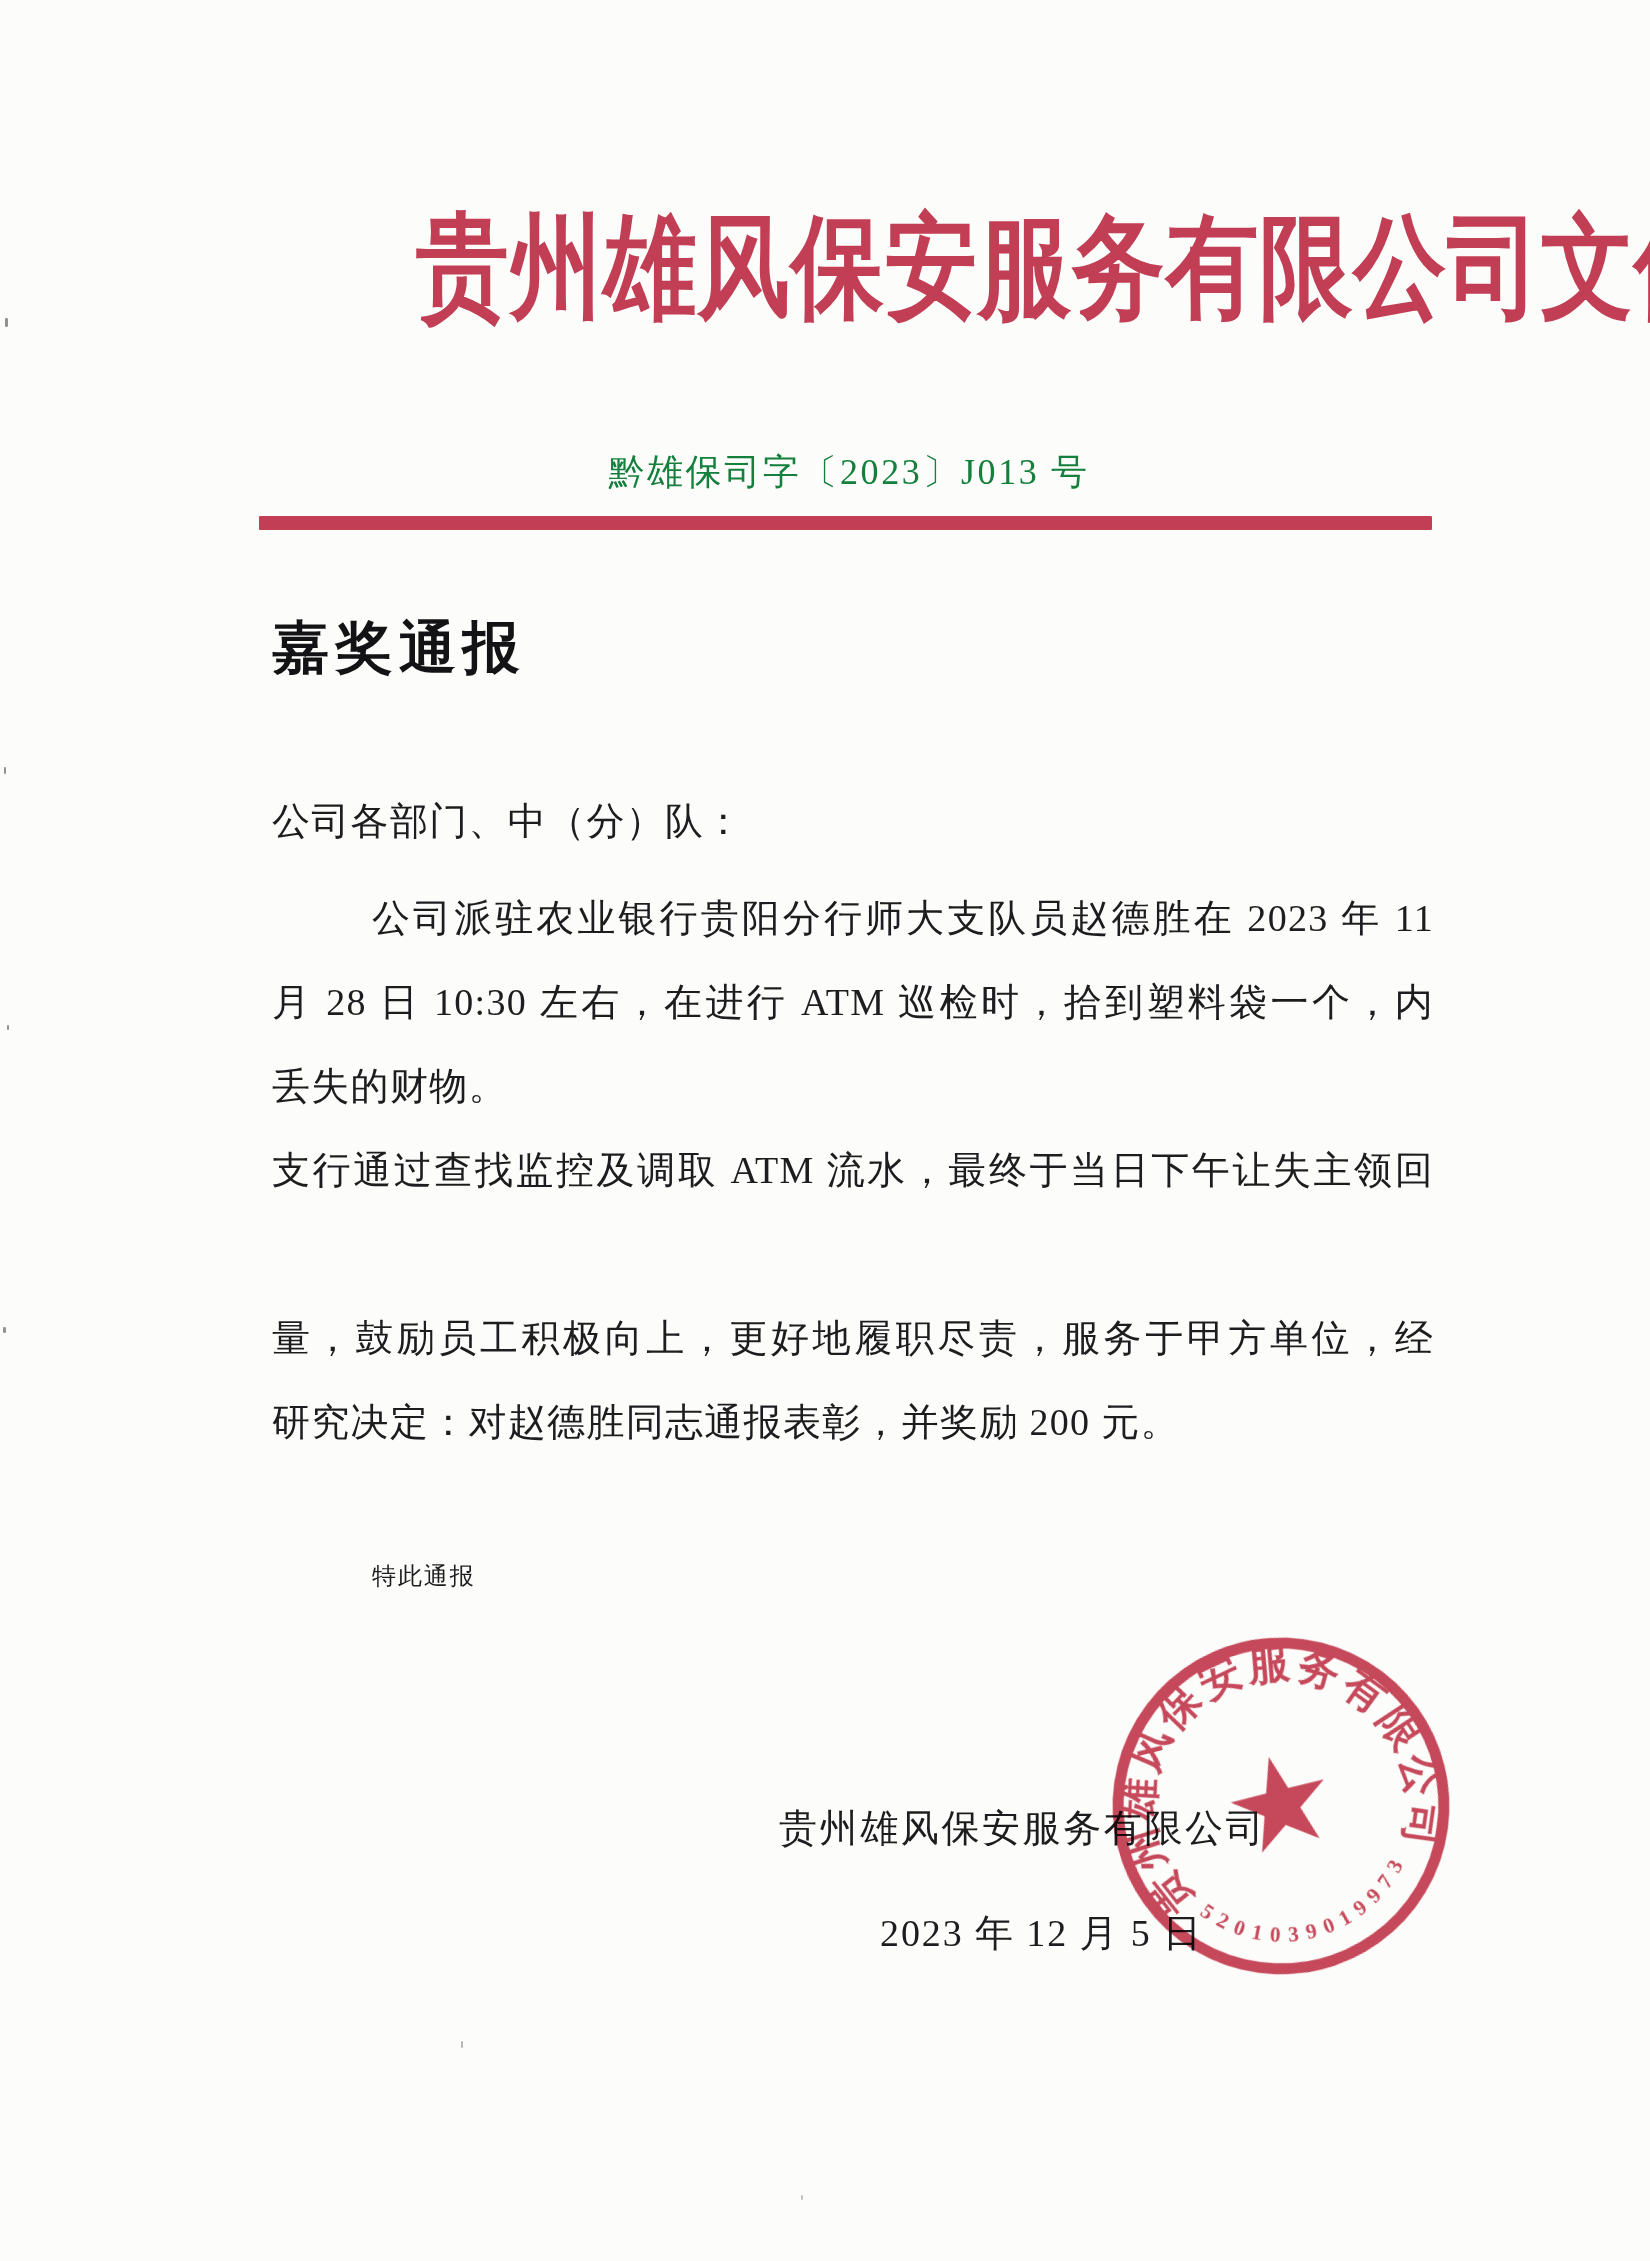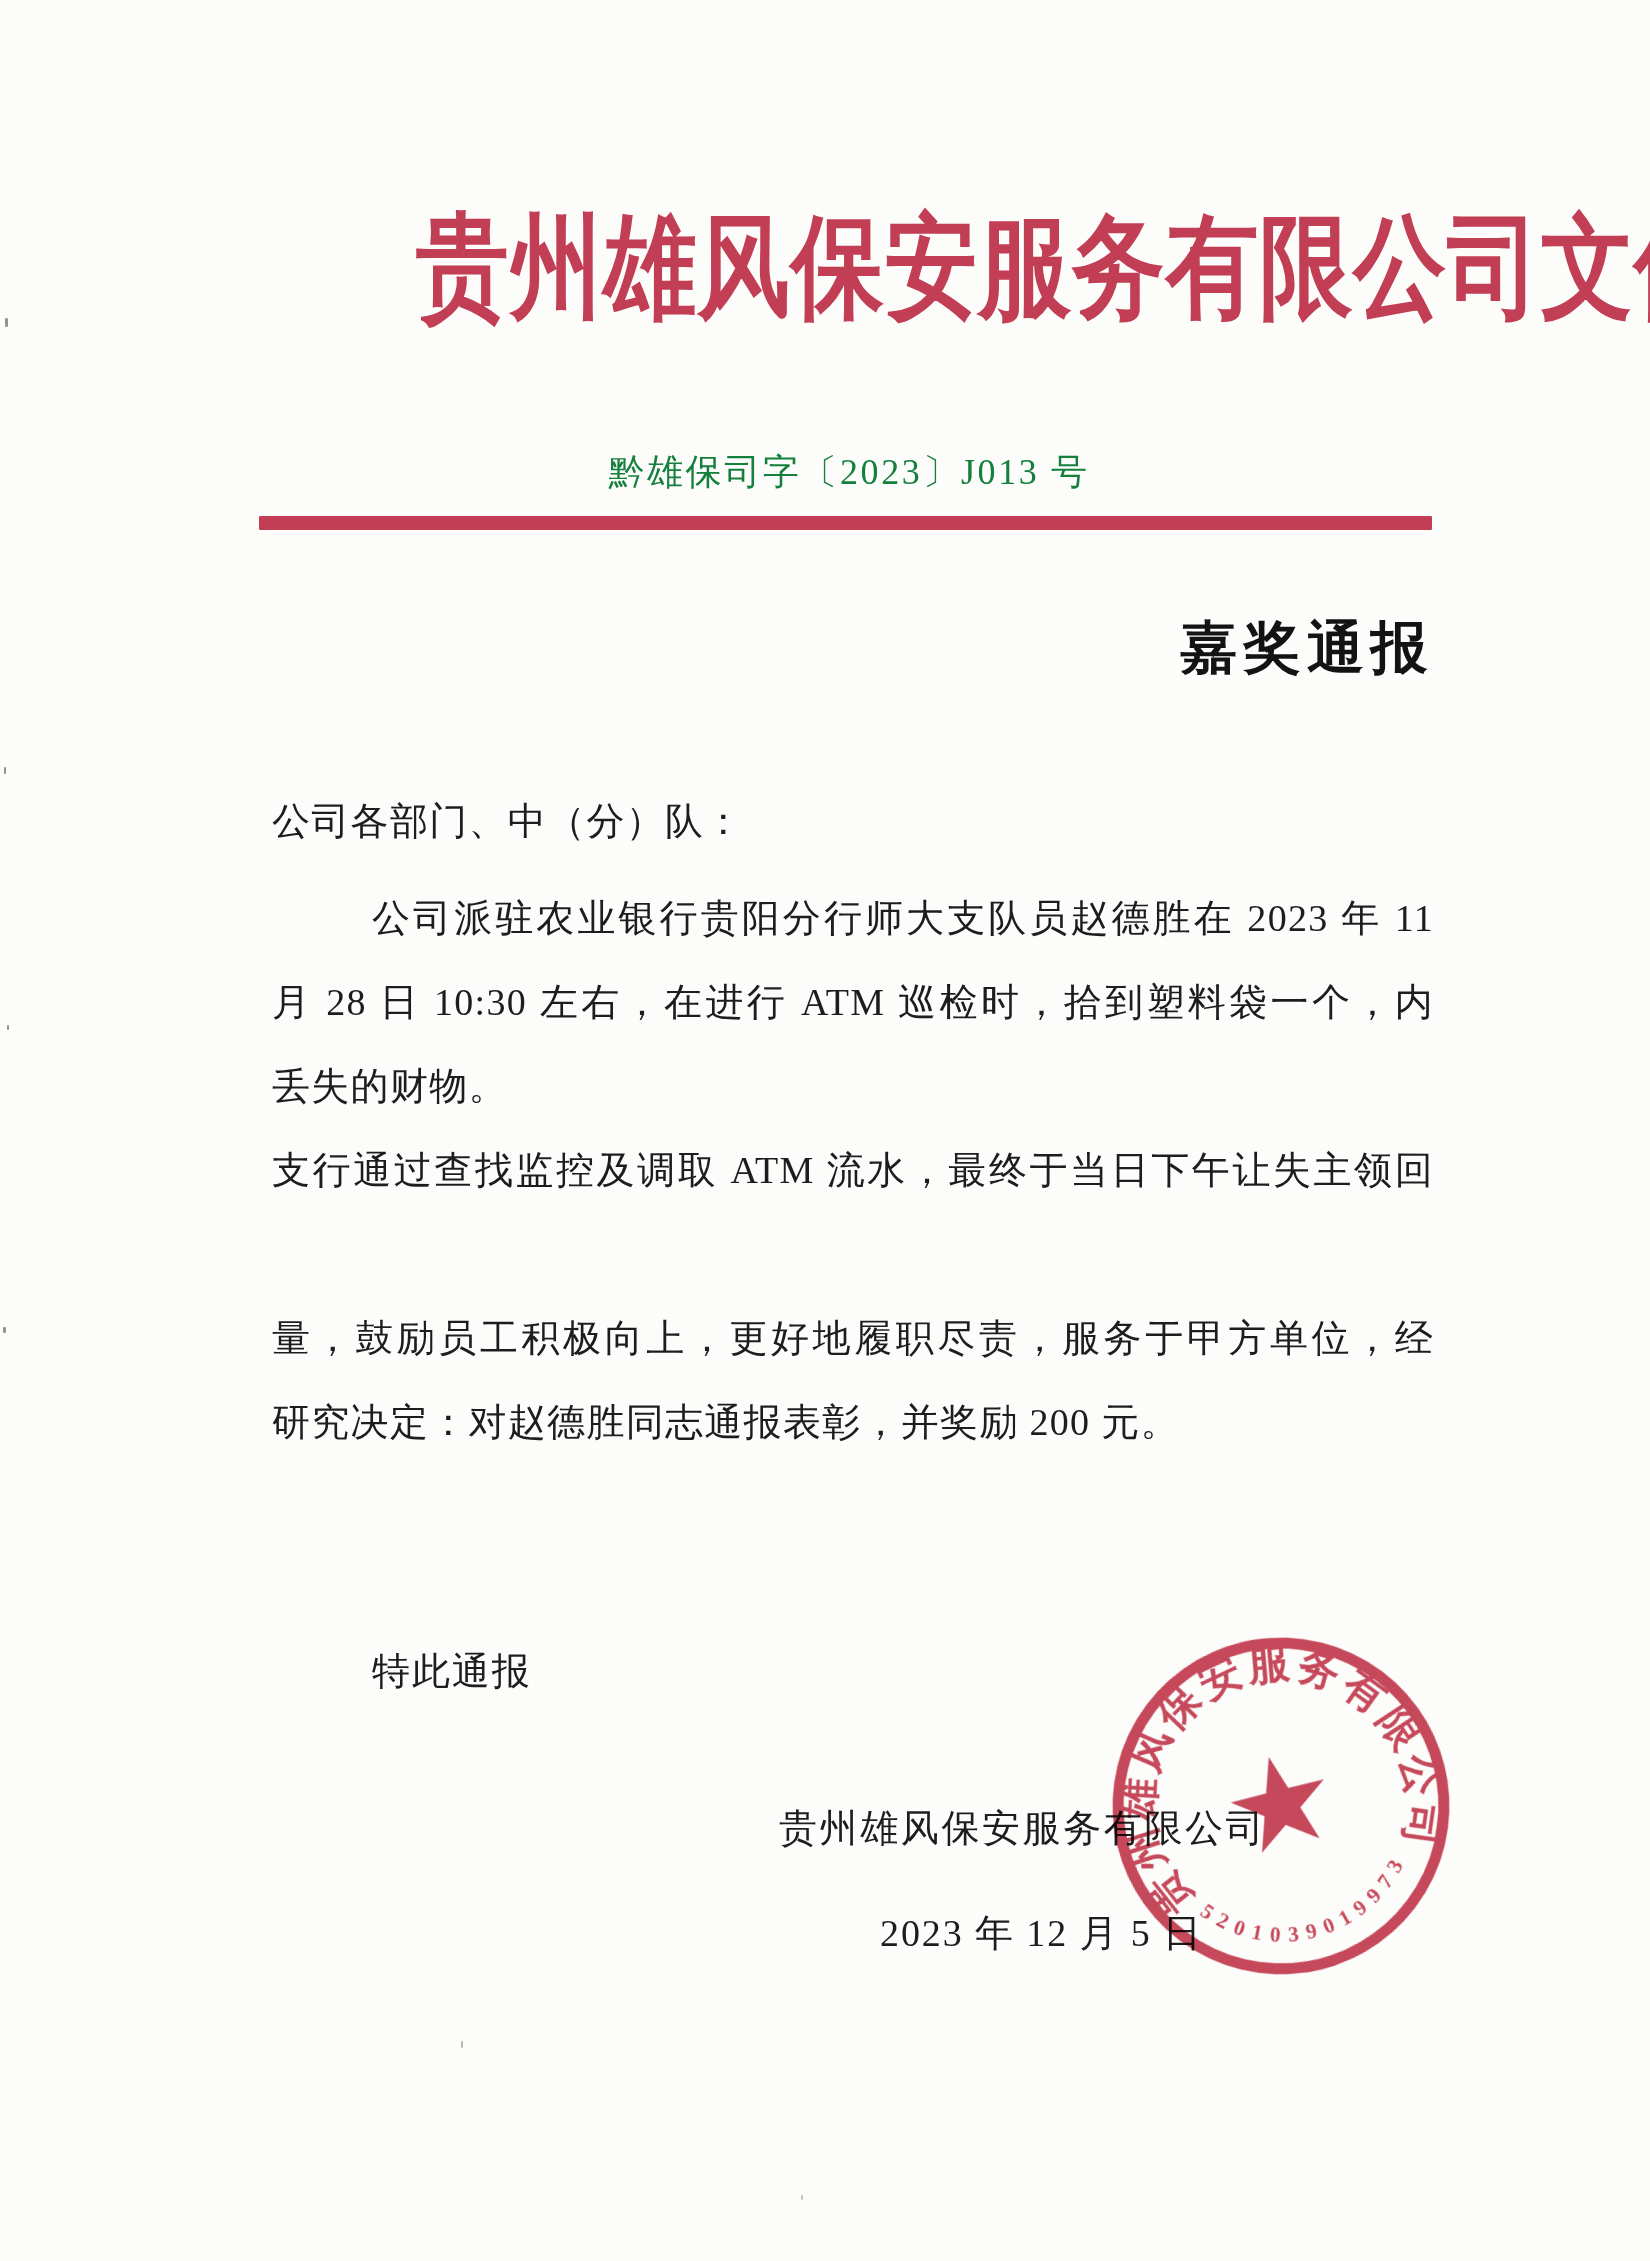--- a/index.html
+++ b/index.html
@@ -37,21 +37,21 @@
   
   .red-rule{
     position:absolute;top:516px;left:259px;
     width:1173px;height:14.2px;
     background:#c23e55;
     border-radius:1.3px;
   }
   
   .doc-title{
     position:absolute;top:614px;left:272px;right:217px;
-    text-align:right;
+    text-align:left;
     font-size:57px;line-height:67px;
     font-weight:600;letter-spacing:6.5px;
     color:#131315;
   }
   
   .salutation{
     position:absolute;top:779px;left:272px;right:217px;
     font-size:38px;line-height:84px;height:84px;
     letter-spacing:1.3px;
   }
@@ -62,22 +62,22 @@
     white-space:nowrap;
   }
   .line.just{
     white-space:normal;
     text-align:justify;
     text-align-last:justify;
     overflow:hidden;
   }
   .line.indent{padding-left:100px;}
   .closing{
-    position:absolute;top:1629px;left:272px;
-    font-size:38px;line-height:84px;height:84px;
+    position:absolute;top:1534px;left:272px;
+    font-size:24px;line-height:84px;height:84px;
     padding-left:100px;letter-spacing:1.9px;
   }
   .signature{
     position:absolute;top:1786px;left:779px;
     font-size:38px;line-height:84px;height:84px;
     letter-spacing:2.6px;white-space:nowrap;
   }
   .date{
     position:absolute;top:1891px;left:880px;
     font-size:38px;line-height:84px;height:84px;

